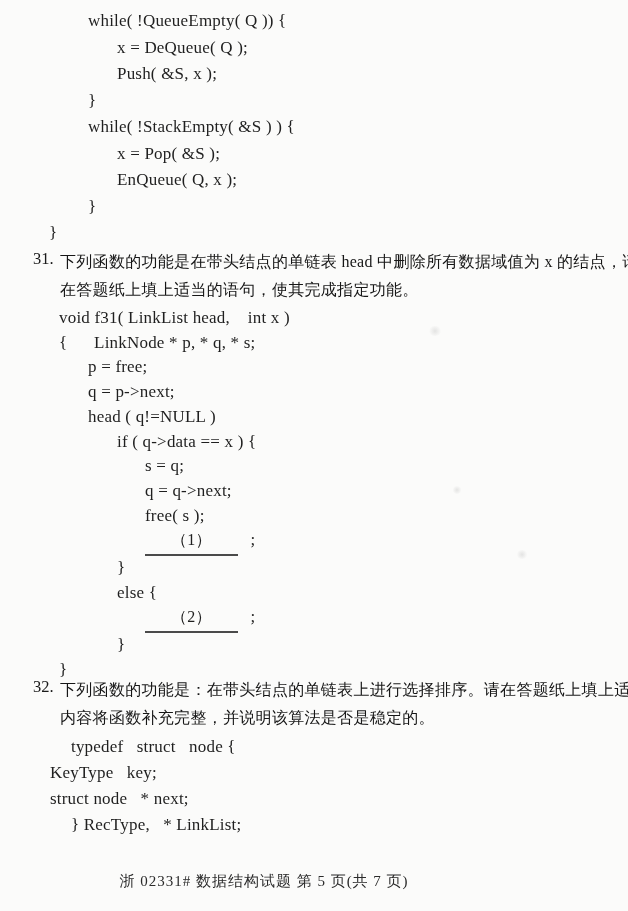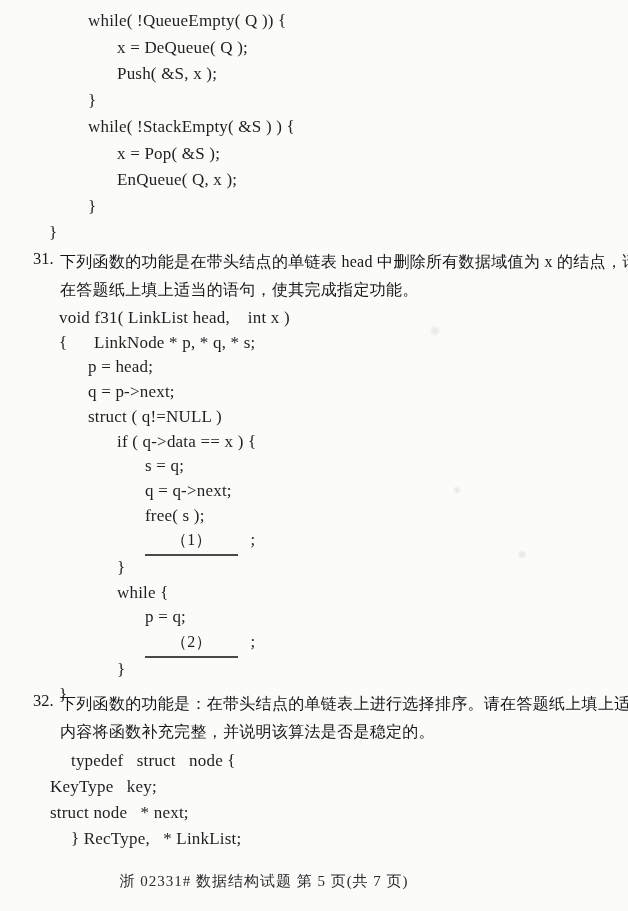--- a/index.html
+++ b/index.html
@@ -26,21 +26,21 @@
     letter-spacing: 0.2px;
   }
   .prelude { position: absolute; top: 8px; left: 0; width: 579px; }
   .prelude .code-line { line-height: 26.5px; }
   .prelude .ind0 { margin-left: 49px; }
   .prelude .ind1 { margin-left: 88px; }
   .prelude .ind2 { margin-left: 117px; }
 
   .question { position: absolute; left: 0; width: 524px; }
   .q31 { top: 248px; }
-  .q32 { top: 690px; }
+  .q32 { top: 676px; }
   .q-num {
     position: absolute;
     left: 33px;
     top: 1px;
     font-size: 16.5px;
     color: #1a1a1a;
   }
   .q-prompt { margin-left: 60px; }
   .q-prompt .p-line {
     white-space: nowrap;
@@ -110,31 +110,30 @@
 
   <section class="question q31">
     <span class="q-num">31.</span>
     <div class="q-prompt">
       <div class="p-line">下列函数的功能是在带头结点的单链表 head 中删除所有数据域值为 x 的结点，请</div>
       <div class="p-line">在答题纸上填上适当的语句，使其完成指定功能。</div>
     </div>
     <div class="q-code code q31code">
         <div class="code-line ind0">void f31( LinkList head,    int x )</div>
         <div class="code-line ind0">{      LinkNode * p, * q, * s;</div>
-        <div class="code-line ind1">p = head;</div>
+        <div class="code-line ind1">p = free;</div>
         <div class="code-line ind1">q = p-&gt;next;</div>
-        <div class="code-line ind1">struct ( q!=NULL )</div>
+        <div class="code-line ind1">head ( q!=NULL )</div>
         <div class="code-line ind2">if ( q-&gt;data == x ) {</div>
         <div class="code-line ind3">s = q;</div>
         <div class="code-line ind3">q = q-&gt;next;</div>
         <div class="code-line ind3">free( s );</div>
         <div class="code-line ind3"><span class="blank">（1）</span><span class="blank-suffix">;</span></div>
         <div class="code-line ind2">}</div>
-        <div class="code-line ind2">while {</div>
-        <div class="code-line ind3">p = q;</div>
+        <div class="code-line ind2">else {</div>
         <div class="code-line ind3"><span class="blank">（2）</span><span class="blank-suffix">;</span></div>
         <div class="code-line ind2">}</div>
         <div class="code-line ind0">}</div>
       </div>
   </section>
 
   <section class="question q32">
     <span class="q-num">32.</span>
     <div class="q-prompt">
       <div class="p-line">下列函数的功能是：在带头结点的单链表上进行选择排序。请在答题纸上填上适当</div>

